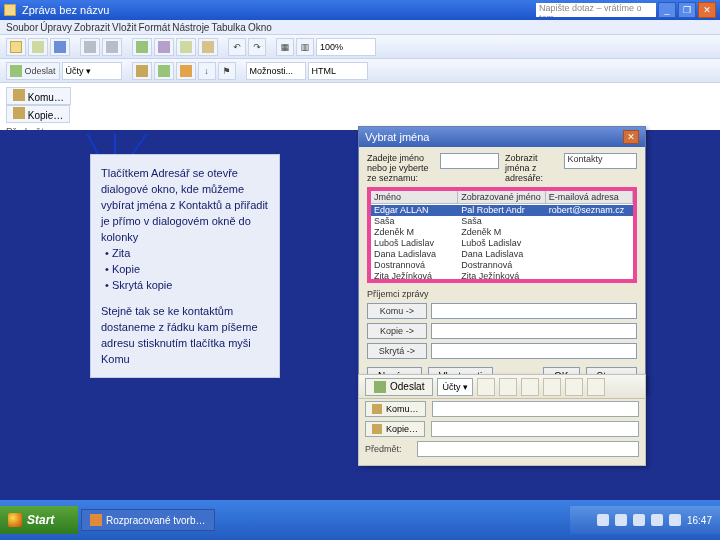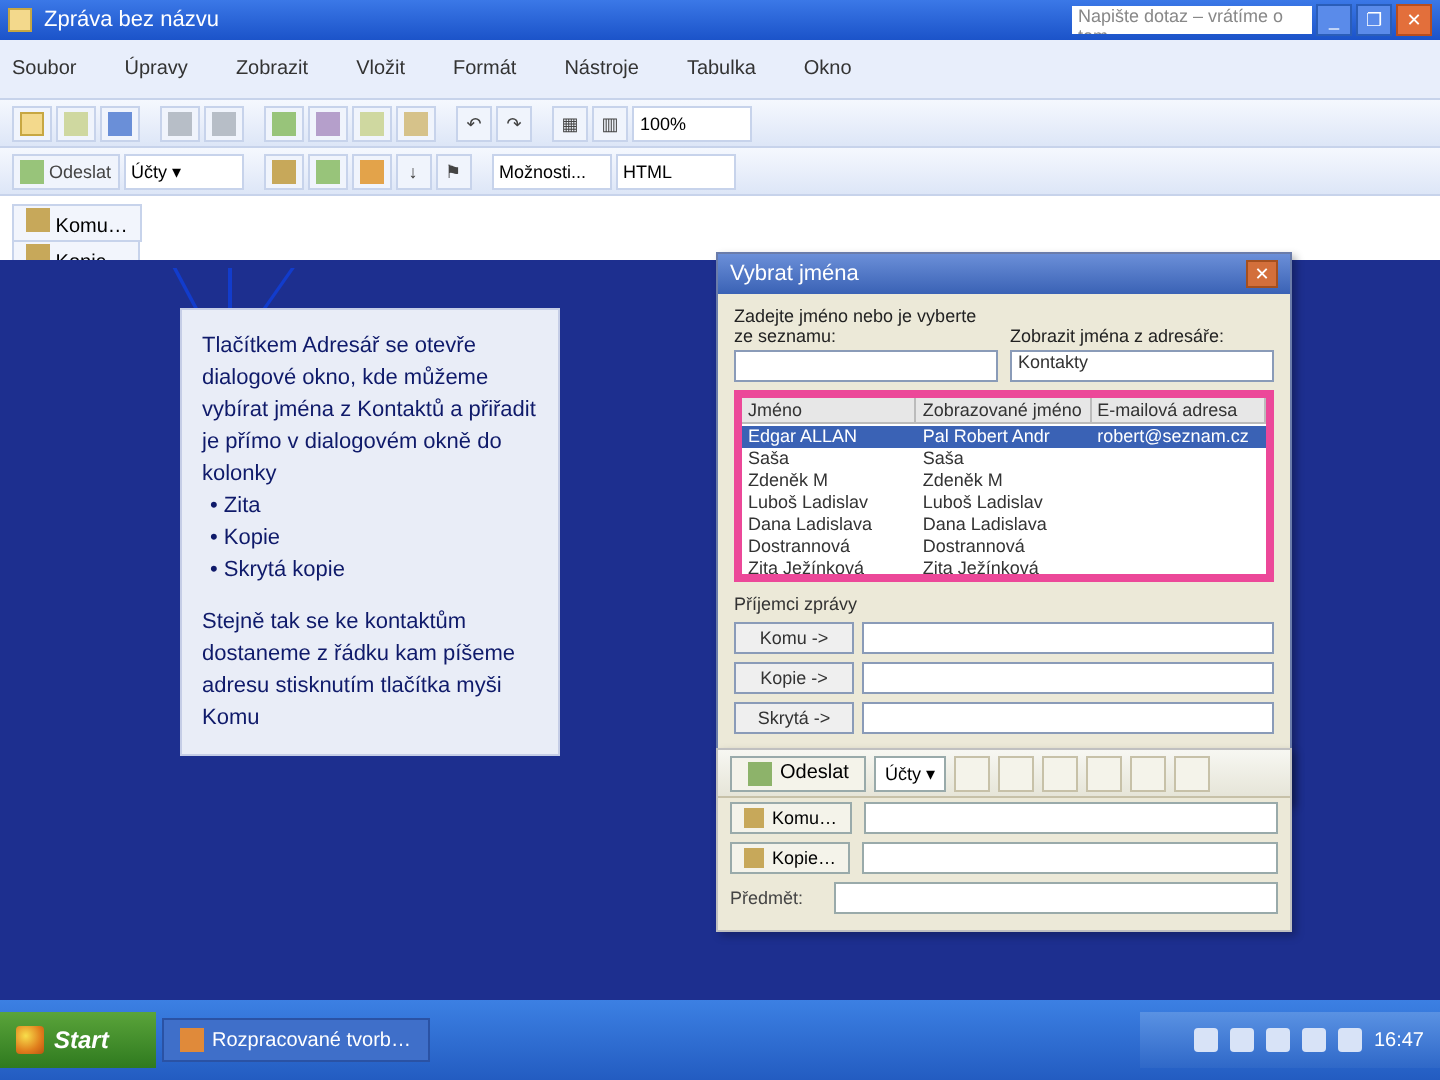--- a/index.html
+++ b/index.html
@@ -7,21 +7,21 @@
   body { background: #1d2f8f; position: relative; }
 
   
   .titlebar { height: 20px; background: linear-gradient(#3b78e7,#1b53c9); display:flex; align-items:center; padding:0 4px; color:#fff; font-size:11px; }
   .titlebar .spacer { flex:1; }
   .winbtn { width:18px; height:16px; background:#5a8bea; border:1px solid #2a5db8; margin-left:2px; display:flex; align-items:center; justify-content:center; font-size:9px; color:#fff; }
   .winbtn.close { background:#e36f3b; border-color:#b84d1e; }
   .search-mini { width:120px; height:14px; background:#fff; font-size:9px; color:#888; padding:0 3px; overflow:hidden; }
 
   
-  .menubar { height:30px; background:#e8eefb; display:flex; align-items:center; padding:0 6px; gap:24px; color:#333; font-size:10px; border-bottom:1px solid #c7d3eb; }
+  .menubar { height:15px; background:#e8eefb; display:flex; align-items:center; padding:0 6px; gap:2px; color:#333; font-size:10px; border-bottom:1px solid #c7d3eb; }
   .menuitem { cursor:default; }
 
   
   .toolbar { height:24px; background:linear-gradient(#f5f8fe,#dde6f7); border-bottom:1px solid #c7d3eb; display:flex; align-items:center; padding:0 6px; gap:2px; }
   .tbtn { height:18px; min-width:18px; padding:0 3px; border:1px solid #c7d3eb; background:#f0f4fc; display:flex; align-items:center; justify-content:center; font-size:9px; color:#444; }
   .tbtn.wide { min-width:44px; }
   .tsep { width:6px; }
   .tsel { height:18px; min-width:60px; border:1px solid #c7d3eb; background:#fff; font-size:9px; padding:0 3px; display:flex; align-items:center; }
 
   
@@ -37,21 +37,21 @@
   .note { position:absolute; left:90px; top:24px; width:190px; background:#e9edf7; border:1px solid #c5cde6; padding:10px 10px; color:#0f1a6a; font-size:11px; line-height:16px; }
   .note .bullet { margin-left:4px; }
 
   
   .dialog { position:absolute; left:358px; top:-4px; width:288px; background:#ece9d8; border:1px solid #6a7caa; box-shadow:2px 2px 4px rgba(0,0,0,0.3); }
   .dlg-title { height:20px; background:linear-gradient(#6b8fd8,#3a62b5); color:#fff; font-size:11px; display:flex; align-items:center; padding:0 6px; }
   .dlg-title .spacer { flex:1; }
   .dlg-title .x { width:16px; height:14px; background:#d36f3b; color:#fff; display:flex; align-items:center; justify-content:center; font-size:9px; border:1px solid #a44f1e; }
   .dlg-body { padding:6px 8px 8px; font-size:9px; color:#333; }
   .dlg-row { display:flex; gap:6px; margin-bottom:4px; align-items:flex-end; }
-  .dlg-col { flex:1; display:flex; flex-direction:column; gap:2px; }
+  .dlg-col { flex:1; display:flex; gap:2px; }
   .dlg-label { color:#222; font-size:9px; }
   .dlg-input { height:16px; border:1px solid #8a9bb8; background:#fff; padding:0 3px; width:100%; font-size:9px; }
   .dlg-select { height:16px; border:1px solid #8a9bb8; background:#fff; width:100%; font-size:9px; padding:0 3px; }
   .list { border:4px solid #ec4899; background:#fff; height:96px; overflow:hidden; }
   .list-head { display:flex; background:#e7e7e7; border-bottom:1px solid #bbb; }
   .list-head div { flex:1; padding:1px 3px; border-right:1px solid #bbb; font-size:9px; }
   .list-body { font-size:9px; line-height:11px; padding:1px 0; }
   .lh { display:flex; }
   .lh div { flex:1; padding:0 3px; overflow:hidden; white-space:nowrap; text-overflow:ellipsis; }
   .lh.sel div { background:#3a62b5; color:#fff; }

